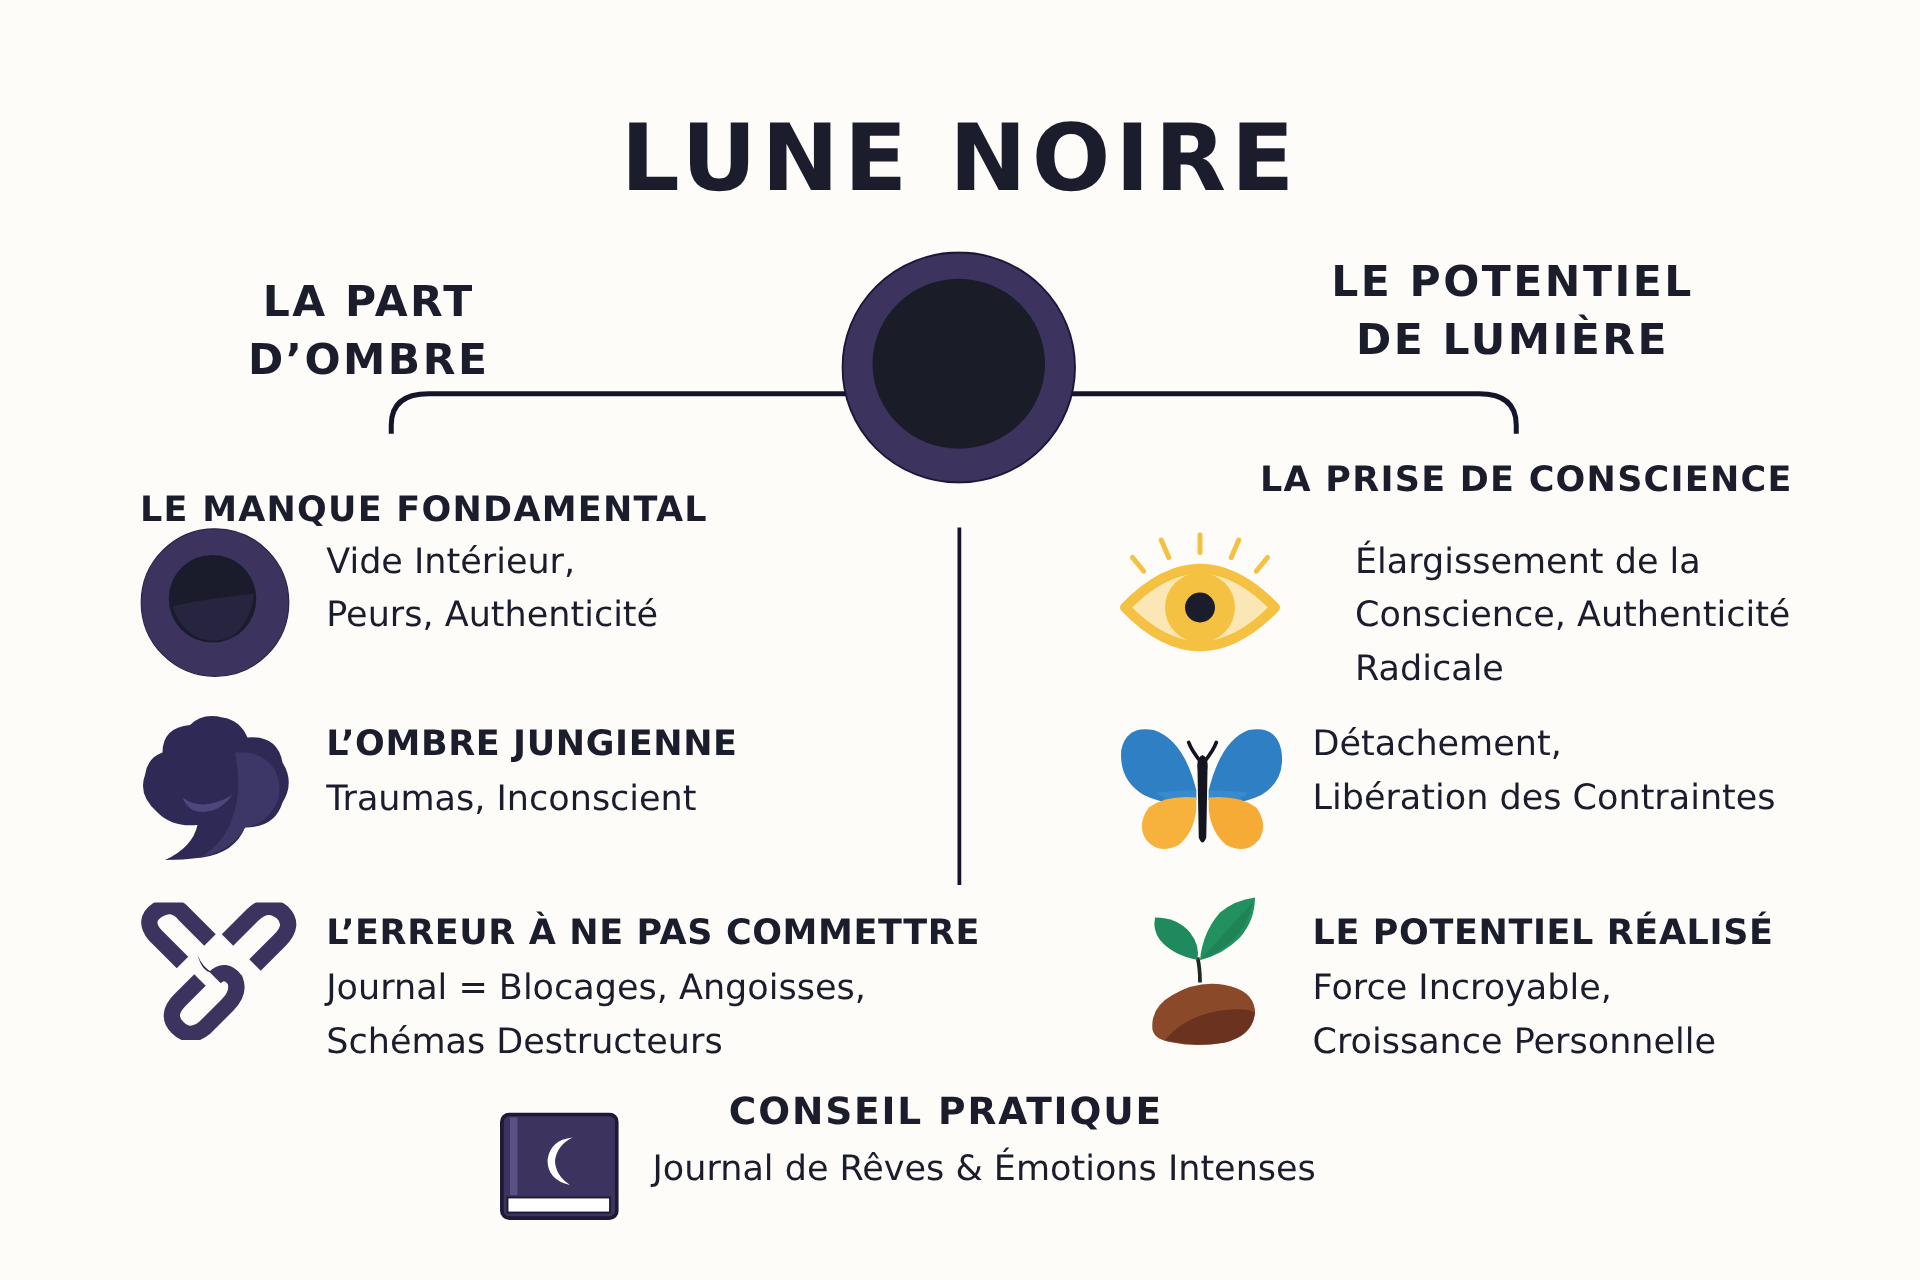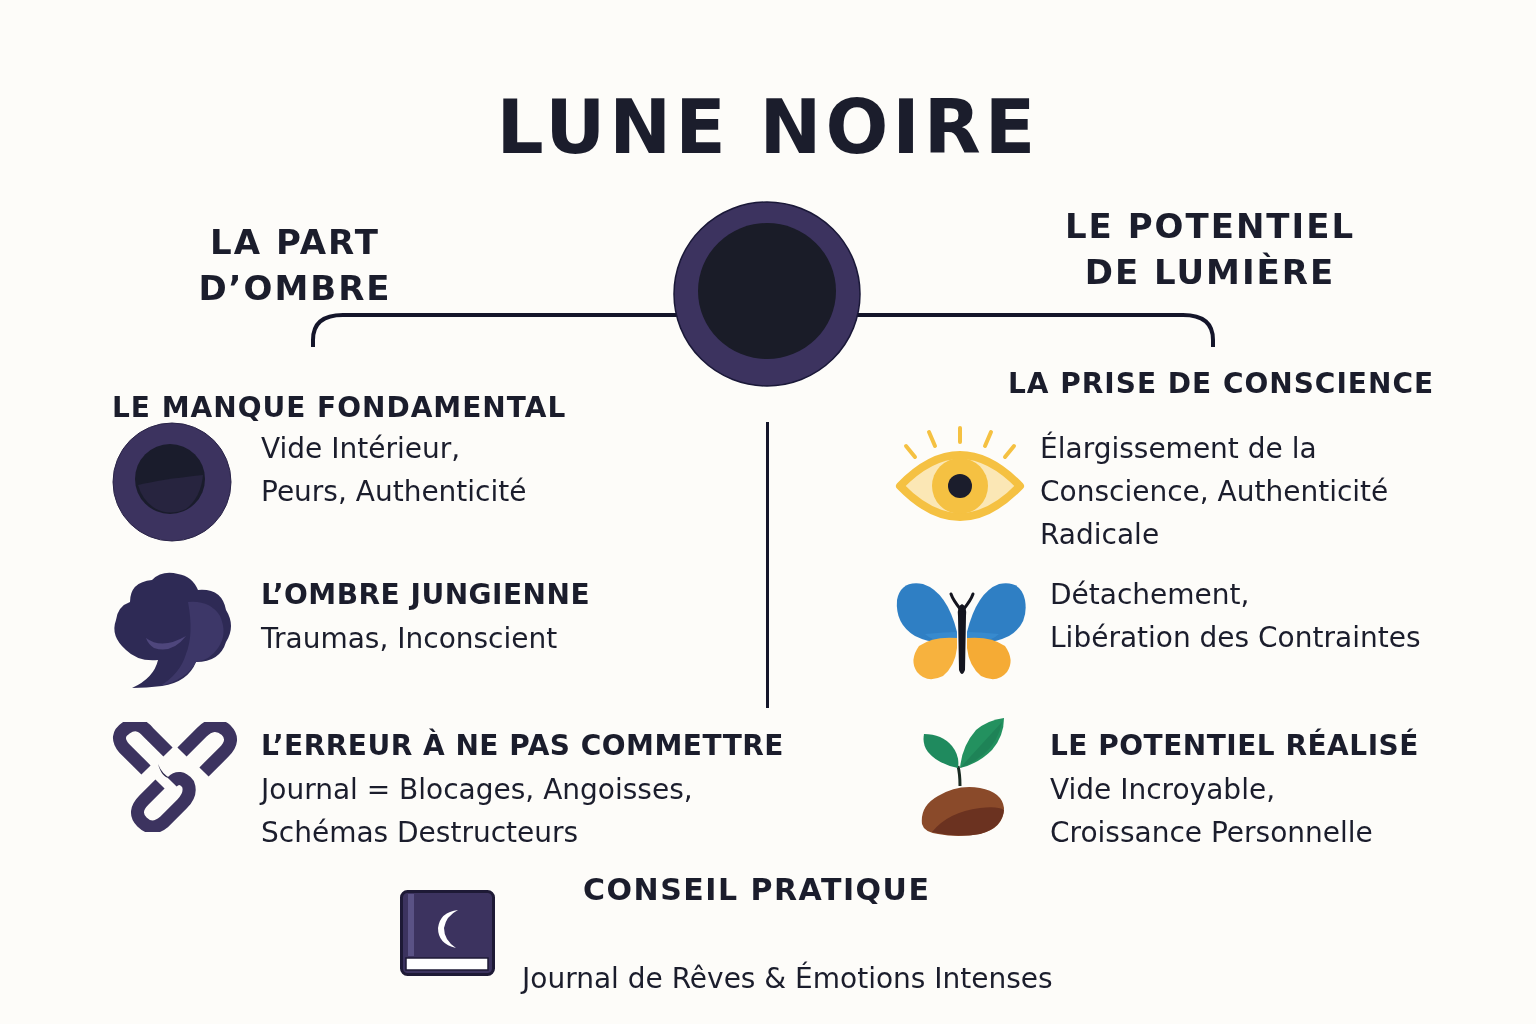--- a/index.html
+++ b/index.html
@@ -78,21 +78,20 @@
       left: 583px; top: 872px;
       font-weight: bold;
       font-size: 30px;
       letter-spacing: 1.5px;
       white-space: nowrap;
     }
     .tip-line {
       left: 522px; top: 918px;
       font-size: 28px;
       white-space: nowrap;
-      margin-top: 44px;
     }
   </style>
 </head>
 <body>
 
 <div class="abs title">LUNE NOIRE</div>
 
 <div class="abs side-heading left-heading">
   <div>LA PART</div>
   <div>D’OMBRE</div>
@@ -154,21 +153,21 @@
     <line x1="11" y1="22" x2="20" y2="33"></line>
     <line x1="34" y1="8" x2="40" y2="22"></line>
     <line x1="65" y1="4" x2="65" y2="18"></line>
     <line x1="96" y1="8" x2="90" y2="22"></line>
     <line x1="119" y1="22" x2="110" y2="33"></line>
   </g>
   <path d="M5 62 Q65 0 125 62 Q65 124 5 62 Z" fill="#fbe7b5" stroke="#f5c142" stroke-width="8" stroke-linejoin="round"></path>
   <circle cx="65" cy="62" r="28" fill="#f5c142"></circle>
   <circle cx="65" cy="62" r="12" fill="#1b1d2c"></circle>
 </svg>
-<div class="abs item-text" style="left:1040px; top:427px;">
+<div class="abs item-text" style="left:1084px; top:427px;">
   <div class="item-line">Élargissement de la</div>
   <div class="item-line">Conscience, Authenticité</div>
   <div class="item-line">Radicale</div>
 </div>
 
 <svg class="abs item-icon" style="left:895px; top:580px; width:134px; height:105px;" viewBox="0 0 134 105">
   <path d="M62 60 Q40 66 20 56 Q0 44 2 20 Q6 0 28 4 Q52 12 62 52 Z" fill="#2f7fc4"></path>
   <path d="M62 60 Q40 64 30 54 Q50 52 62 52 Z" fill="#3b8fd3" opacity="0.7"></path>
   <path d="M72 60 Q94 66 114 56 Q134 44 130 20 Q126 0 104 4 Q82 12 72 52 Z" fill="#2f7fc4"></path>
   <path d="M72 60 Q94 64 104 54 Q84 52 72 52 Z" fill="#3b8fd3" opacity="0.7"></path>
@@ -185,21 +184,21 @@
 <svg class="abs item-icon" style="left:918px; top:716px; width:90px; height:120px;" viewBox="0 0 90 120">
   <path d="M42 70 Q42 58 40 50" fill="none" stroke="#1a2a22" stroke-width="3"></path>
   <path d="M40 52 Q20 48 10 36 Q4 28 6 18 Q24 18 34 30 Q42 40 40 52 Z" fill="#1f8a5e"></path>
   <path d="M42 52 Q44 30 58 14 Q70 4 86 2 Q86 20 74 34 Q60 48 42 52 Z" fill="#23915f"></path>
   <path d="M42 52 Q62 30 84 6 Q80 26 66 38 Q54 48 42 52 Z" fill="#1b7a52" opacity="0.6"></path>
   <path d="M4 108 Q2 90 20 80 Q40 68 62 72 Q84 76 86 92 Q86 112 62 118 Q40 122 20 118 Q6 116 4 108 Z" fill="#8a4a2a"></path>
   <path d="M14 116 Q30 96 62 92 Q80 90 86 94 Q84 112 62 118 Q40 122 14 116 Z" fill="#6b3220"></path>
 </svg>
 <div class="abs item-text" style="left:1050px; top:724px;">
   <div class="item-heading">LE POTENTIEL RÉALISÉ</div>
-  <div class="item-line">Vide Incroyable,</div>
+  <div class="item-line">Force Incroyable,</div>
   <div class="item-line">Croissance Personnelle</div>
 </div>
 
 <svg class="abs" style="left:400px; top:890px; width:95px; height:86px;" viewBox="0 0 95 86">
   <rect x="1.5" y="1.5" width="92" height="83" rx="6" fill="#3c335f" stroke="#1e1a36" stroke-width="3"></rect>
   <rect x="8" y="4" width="6" height="62" fill="#5a5285"></rect>
   <rect x="6" y="68" width="82" height="12" fill="#ffffff" stroke="#1e1a36" stroke-width="1.5"></rect>
   <path d="M58 20 Q40 22 38 38 Q38 54 56 58 Q44 50 44 38 Q46 26 58 20 Z" fill="#ffffff"></path>
 </svg>
 <div class="abs tip-heading">CONSEIL PRATIQUE</div>

